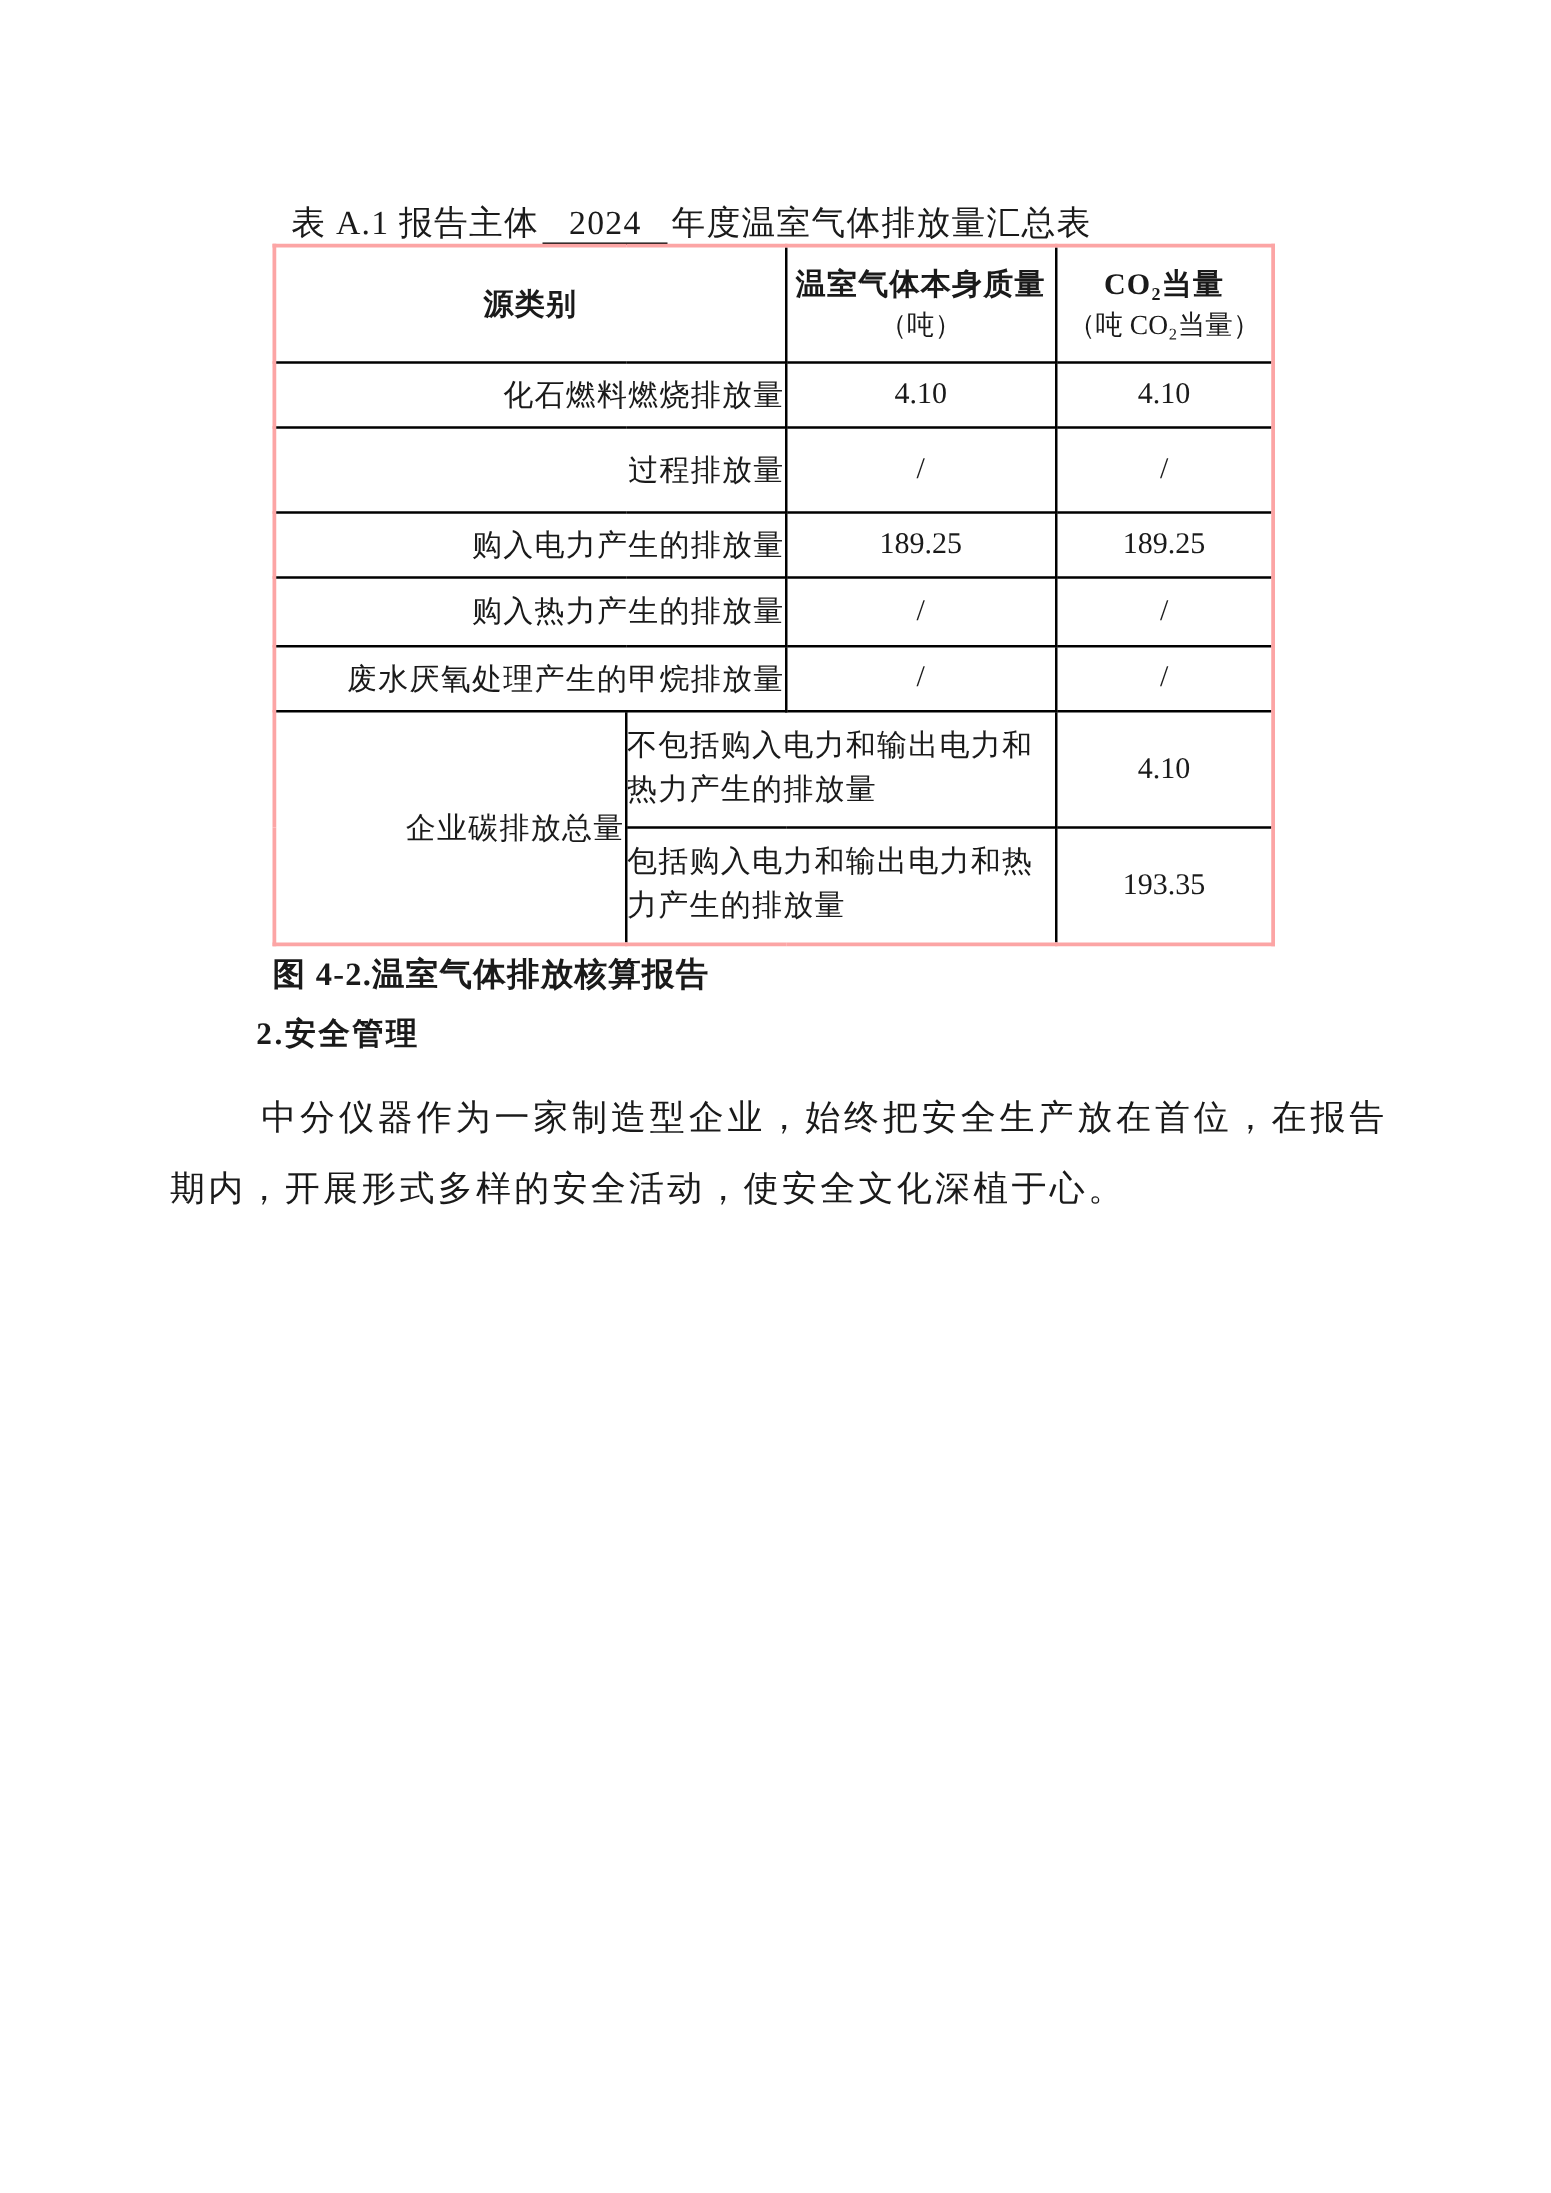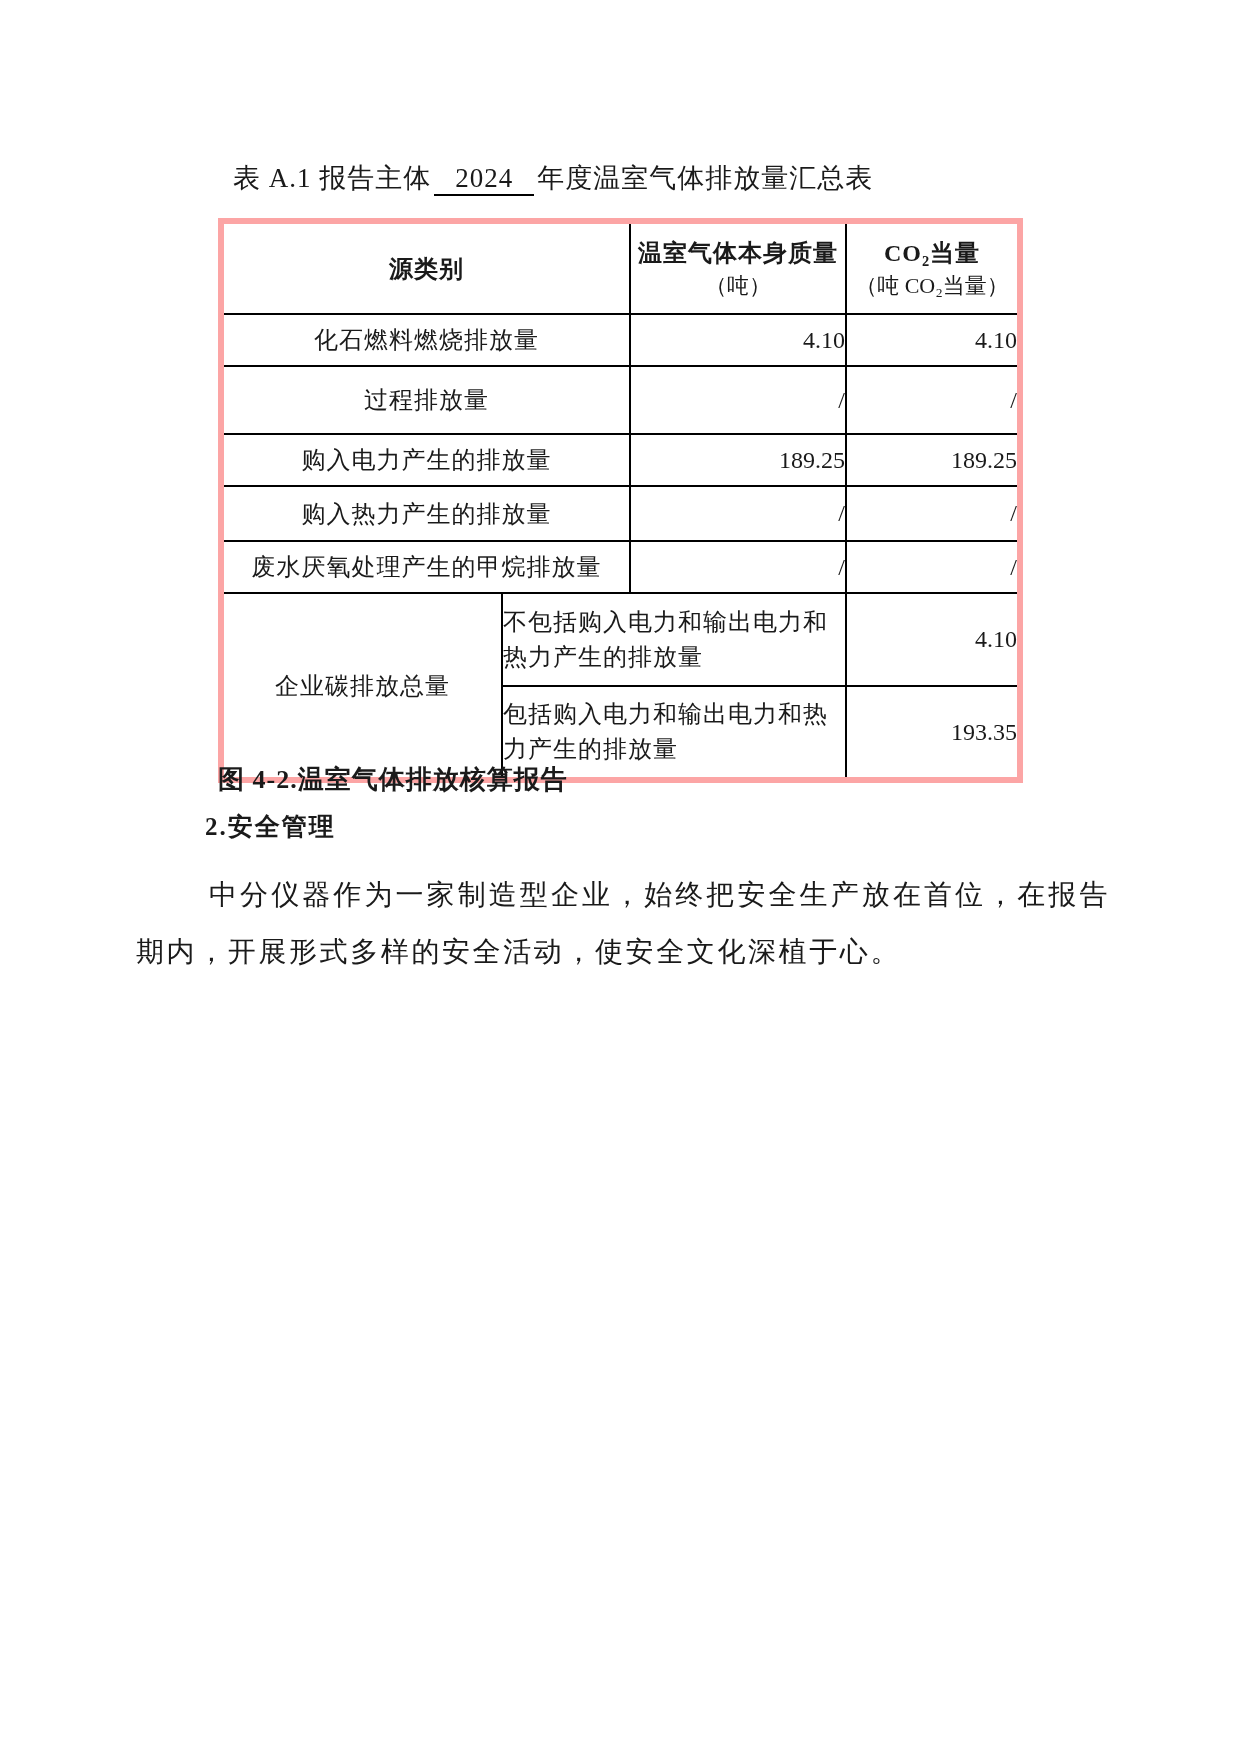--- a/index.html
+++ b/index.html
@@ -20,39 +20,39 @@
   }
   .title-blank {
     display: inline-block;
     border-bottom: 2px solid #000;
     padding: 0 21px; margin: 0 3px;
     text-align: center;
   }
 
   
   table.ghg {
-    position: absolute; left: 218px; top: 218px;
+    position: absolute; left: 218px; top: 195px;
     width: 799px;
     border-collapse: collapse; table-layout: fixed;
-    border: 6px solid #fca5a5;
+    border: 3px solid #fca5a5;
   }
   .ghg td {
     border: 2px solid #000;
     font-size: 24px;
     vertical-align: middle;
     padding: 0;
     overflow: hidden;
   }
   .h93 { height: 93px; } .h94 { height: 94px; }
   .h52 { height: 52px; } .h53 { height: 68px; }
   .h55 { height: 55px; } .h50 { height: 52px; }
   .cell-head { text-align: center; font-weight: bold; font-size: 25px; letter-spacing: 1px; }
   .cell-head .sub-line { font-weight: normal; font-size: 22px; letter-spacing: 0; margin-top: 2px; }
-  .cell-label { text-align: center; padding-left: 13px; letter-spacing: 1px; }
-  .cell-value { text-align: right; }
+  .cell-label { text-align: right; padding-left: 13px; letter-spacing: 1px; }
+  .cell-value { text-align: center; }
   .cell-subdesc { text-align: left; font-size: 23px; padding: 8px 10px 8px 12px; line-height: 35px; letter-spacing: 1px; }
 
   
   .fig-caption {
     position: absolute; left: 218px; top: 762px; width: 799px;
     font-weight: bold; font-size: 26px; letter-spacing: 1px;
   }
   .section-heading {
     position: absolute; left: 136px; top: 810px;
     padding-left: 69px;

